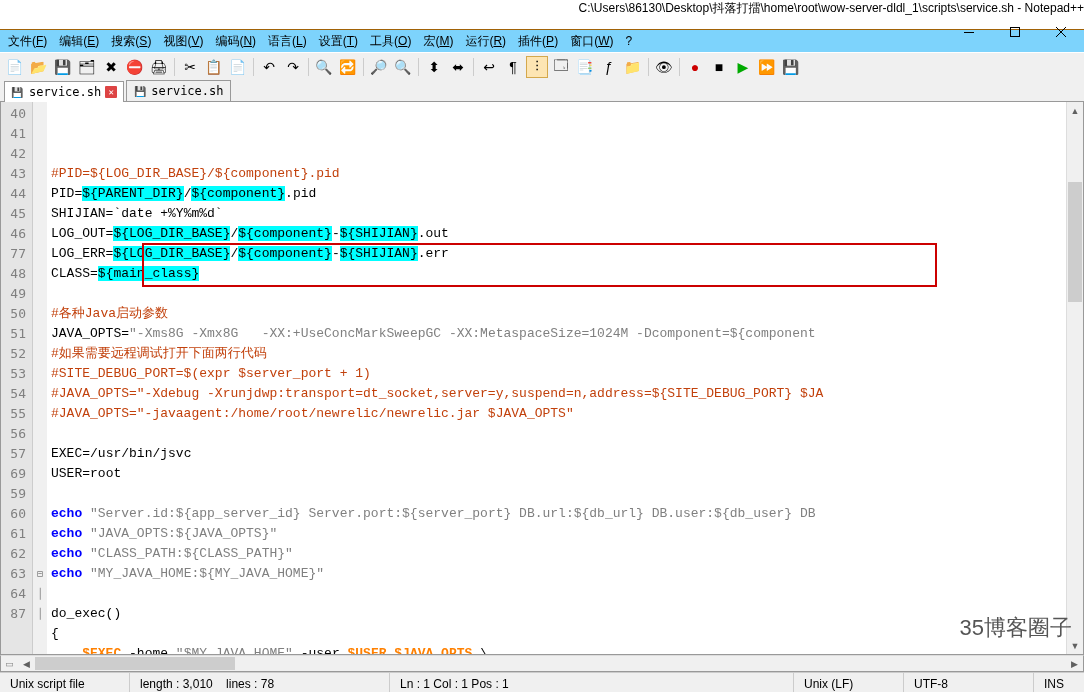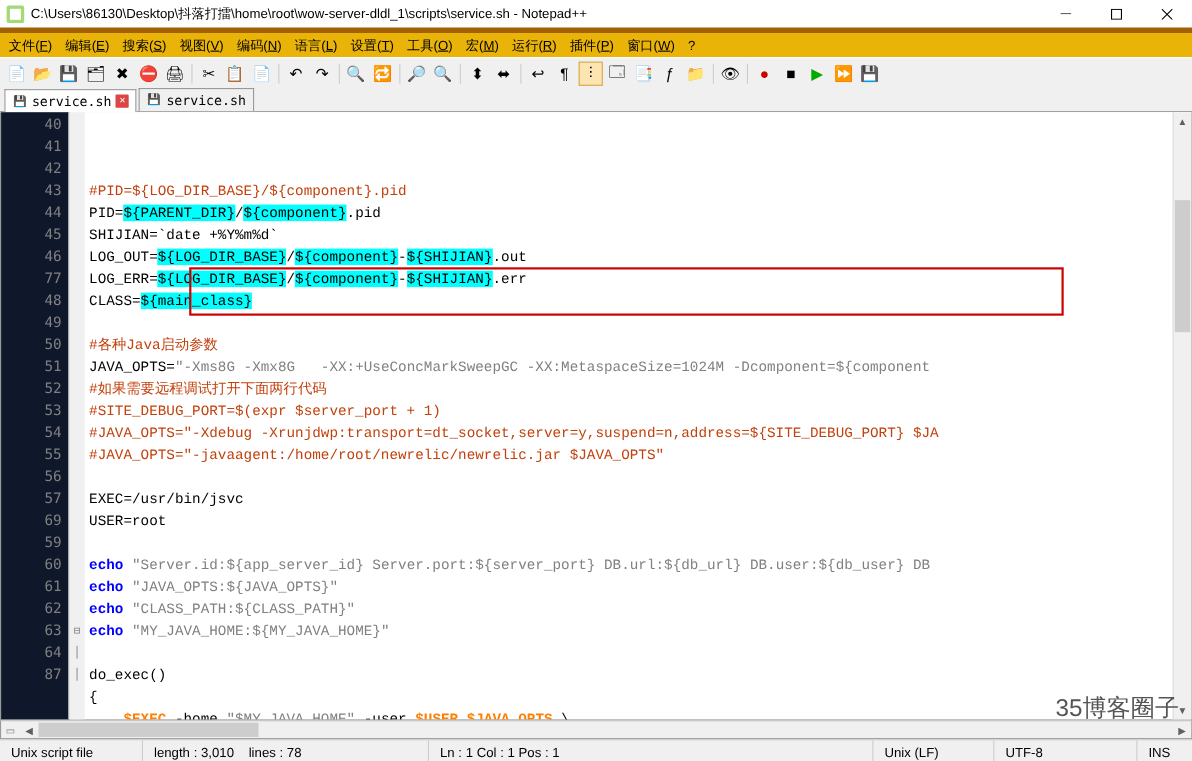--- a/index.html
+++ b/index.html
@@ -1,36 +1,36 @@
 <!DOCTYPE html>
 <html><head>
 <meta charset="utf-8">
 <style>
 * { margin:0; padding:0; box-sizing:border-box; }
 body { font-family:"Segoe UI","Microsoft YaHei",sans-serif; font-size:12px; background:#fff; width:1084px; height:692px; overflow:hidden; position:relative; }
-.titlebar { height:30px; display:flex; align-items:center; background:#fff; border-bottom:5px solid #a16207; }
+.titlebar { height:30px; display:flex; align-items:flex-end; background:#fff; border-bottom:1px solid #a16207;flex-direction:column; }
 .titlebar .app-icon { width:16px; height:16px; margin:0 6px; background:#a3d977; border-radius:2px; position:relative; }
 .titlebar .app-icon::after { content:''; position:absolute; inset:3px; background:#fff; }
 .titlebar .title { flex:1; color:#000; font-size:12px; }
 .titlebar .winbtns { display:flex; }
 .titlebar .winbtn { width:46px; height:30px; display:flex; align-items:center; justify-content:center; color:#000; }
-.menubar { height:22px; display:flex; align-items:center; padding:0 2px; background:#eab308; }
+.menubar { height:22px; display:flex; align-items:center; padding:0 2px; background:#7dd3fc; }
 .menubar .menuitem { padding:2px 6px; font-size:12px; color:#000; }
 .menubar .underline { text-decoration:underline; }
 .toolbar { height:28px; display:flex; align-items:center; padding:2px 4px; background:#f0f0f0; gap:2px; border-top:1px solid #fff; }
 .tbicon { width:22px; height:22px; display:flex; align-items:center; justify-content:center; border:1px solid transparent; font-size:14px; }
 .tbsep { width:1px; height:18px; background:#ccc; margin:0 2px; }
 .tbicon.active { background:#fde5b3; border-color:#d4a84c; }
 .tabbar { height:22px; display:flex; align-items:flex-end; background:#f0f0f0; padding-left:4px; border-bottom:1px solid #999; }
 .tab { display:flex; align-items:center; padding:2px 6px; background:#f0f0f0; border:1px solid #999; border-bottom:none; margin-right:2px; font-family:Consolas,monospace; font-size:12px; gap:4px; height:21px; }
 .tab.active { background:#fff; position:relative; top:1px; }
 .tab .tabicon { width:14px; height:14px; display:flex; align-items:center; justify-content:center; font-size:10px; }
 .tab .tabclose { width:12px; height:12px; background:#d44; color:#fff; display:flex; align-items:center; justify-content:center; font-size:9px; border-radius:1px; }
 .editor-wrap { display:flex; height:553px; border:1px solid #999; border-top:none; position:relative; background:#fff; }
-.gutter { width:62px; background:#0f172a; text-align:right; color:#808080; font-family:Consolas,monospace; font-size:13px; line-height:20px; padding-top:2px; user-select:none; border-right:1px solid #ccc; }
+.gutter { width:32px; background:#e5e5e5; text-align:right; color:#808080; font-family:Consolas,monospace; font-size:13px; line-height:20px; padding-top:2px; user-select:none; border-right:1px solid #ccc; }
 .gutter div { padding-right:6px; height:20px; }
 .fold { width:14px; background:#f0f0f0; font-family:Consolas,monospace; font-size:10px; line-height:20px; color:#808080; text-align:center; padding-top:2px; }
 .fold div { height:20px; display:flex; align-items:center; justify-content:center; }
 .code { flex:1; font-family:Consolas,"Courier New",monospace; font-size:13px; line-height:20px; padding:2px 4px; white-space:pre; overflow:hidden; position:relative; }
 .line { height:20px; }
 .c-comment { color:#c2410c; }
 .c-var { color:#000; }
 .c-key { color:#0000ff; font-weight:bold;margin-top:48px; }
 .c-str { color:#808080; }
 .c-op { color:#000; }
@@ -38,21 +38,21 @@
 .c-hl { background:#00ffff; }
 .redbox { position:absolute; border:2px solid #c00; }
 .scrollv { width:17px; background:#f0f0f0; border-left:1px solid #ddd; position:relative; }
 .scrollv .thumb { position:absolute; left:1px; right:1px; top:80px; height:120px; background:#cdcdcd; }
 .scrollv .arr { height:17px; display:flex; align-items:center; justify-content:center; font-size:9px; color:#606060; }
 .scrollv .arr.bot { position:absolute; bottom:0; width:100%; }
 .scrollh { height:17px; background:#f0f0f0; display:flex; border:1px solid #999; border-top:1px solid #ddd; }
 .scrollh .arr { width:17px; display:flex; align-items:center; justify-content:center; font-size:9px; color:#606060; }
 .scrollh .track { flex:1; position:relative; }
 .scrollh .thumb { position:absolute; top:1px; bottom:1px; left:0; width:200px; background:#cdcdcd; }
-.watermark { position:absolute; right:12px; bottom:33px; font-size:22px; color:#555; font-family:"Microsoft YaHei",sans-serif; z-index:20; }
+.watermark { position:absolute; right:12px; bottom:49px; font-size:22px; color:#555; font-family:"Microsoft YaHei",sans-serif; z-index:20; }
 .statusbar { height:22px; display:flex; align-items:center; background:#f0f0f0; border-top:1px solid #ccc; font-size:12px; }
 .statusbar .cell { padding:0 10px; border-right:1px solid #ccc; height:100%; display:flex; align-items:center; }
 .statusbar .cell:last-child { border-right:none; }
 .statusbar .spacer { flex:1; }
 </style>
 </head>
 <body>
 
 <div class="titlebar">
   <div class="app-icon"></div>

